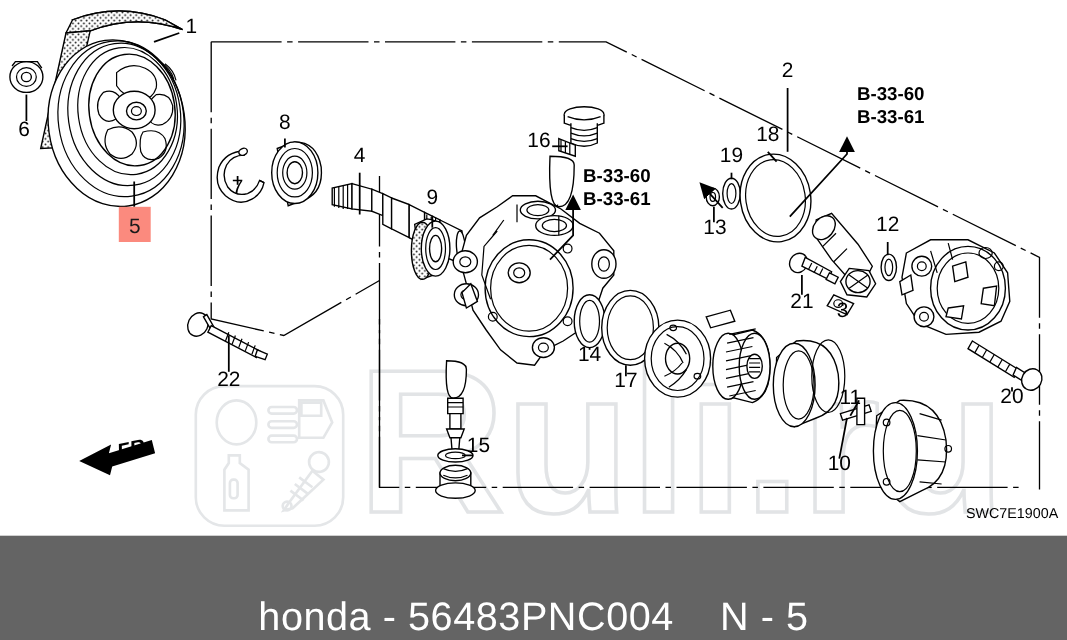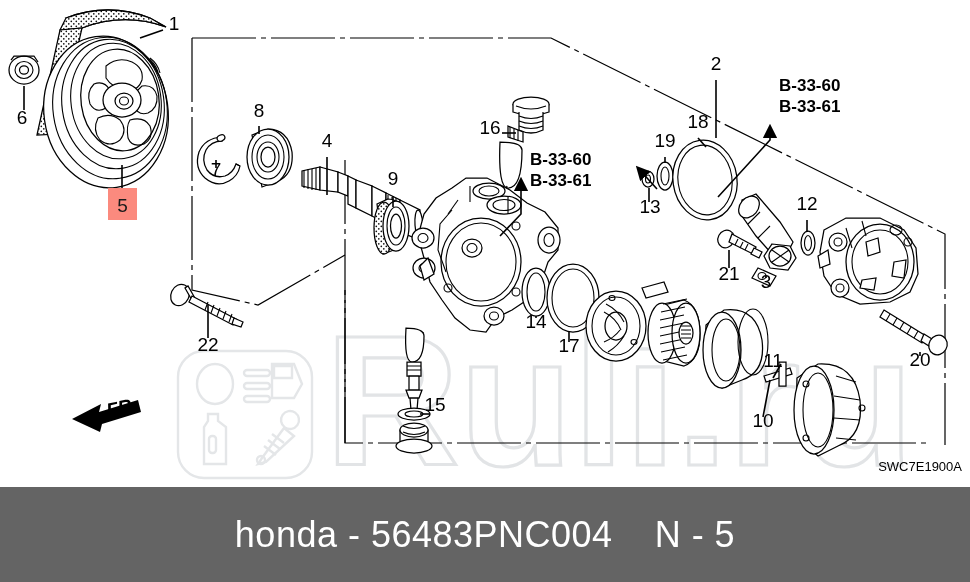--- a/index.html
+++ b/index.html
@@ -17,21 +17,21 @@
            fill:none;stroke:#e2e4e6;stroke-width:3.2px;}
   .wm-logo{fill:none;stroke:#e4e6e8;stroke-width:2.4px;}
   .ln{stroke:#000;fill:none;stroke-width:1.25px;}
   .ln-lead{stroke:#000;fill:none;stroke-width:1.6px;stroke-linecap:butt;}
   .dashdot{stroke:#000;fill:none;stroke-width:1.2px;stroke-dasharray:64 5 5 5;}
   .part{fill:#ffffff;stroke:#000;stroke-width:1.25px;}
   .part-n{fill:none;stroke:#000;stroke-width:1.1px;}
   .hatch{fill:url(#dots);stroke:#000;stroke-width:1.25px;}
   #hl-5{position:absolute;background:#fb8a7e;}
   #footer{position:absolute;left:0;top:487px;width:970px;height:95px;background:#646464;
-          display:flex;align-items:center;justify-content:center;}
+          display:flex;align-items:flex-end;justify-content:center;}
   #footer-text{color:#ffffff;font-size:36px;font-family:"Liberation Sans",sans-serif;
                letter-spacing:.5px;white-space:pre;}
 </style>
 </head>
 <body>
 
 <div id="root">
 
   <div id="canvas-wrap">
 

